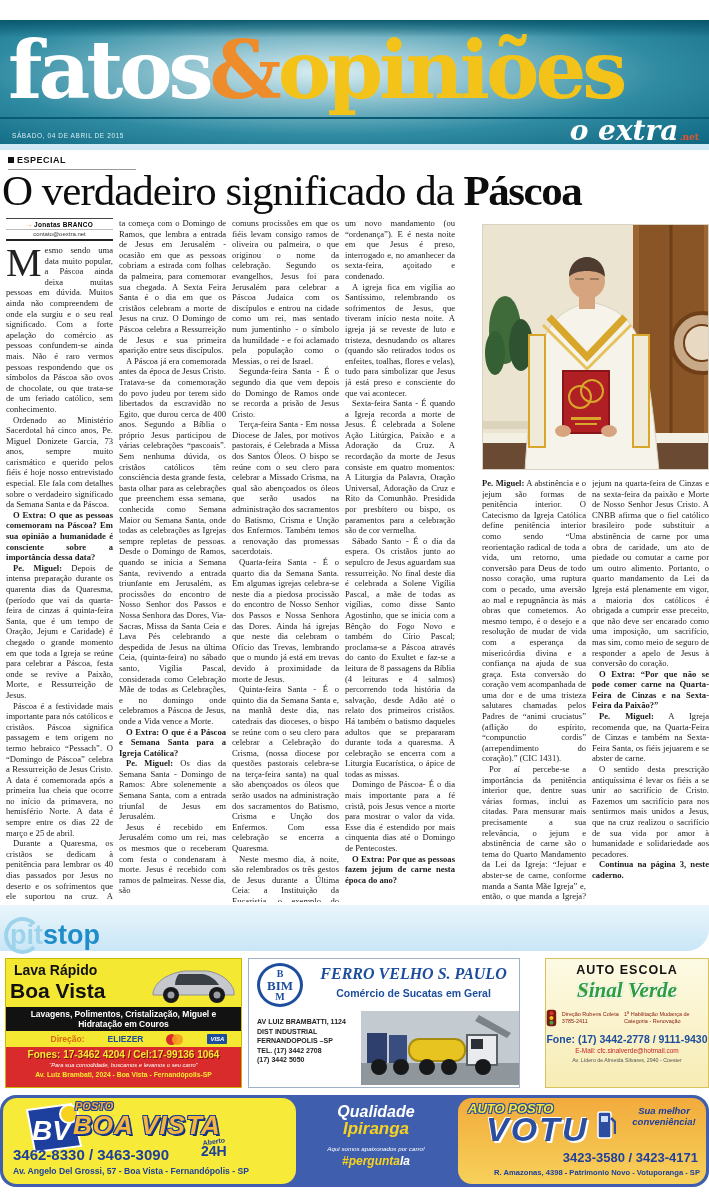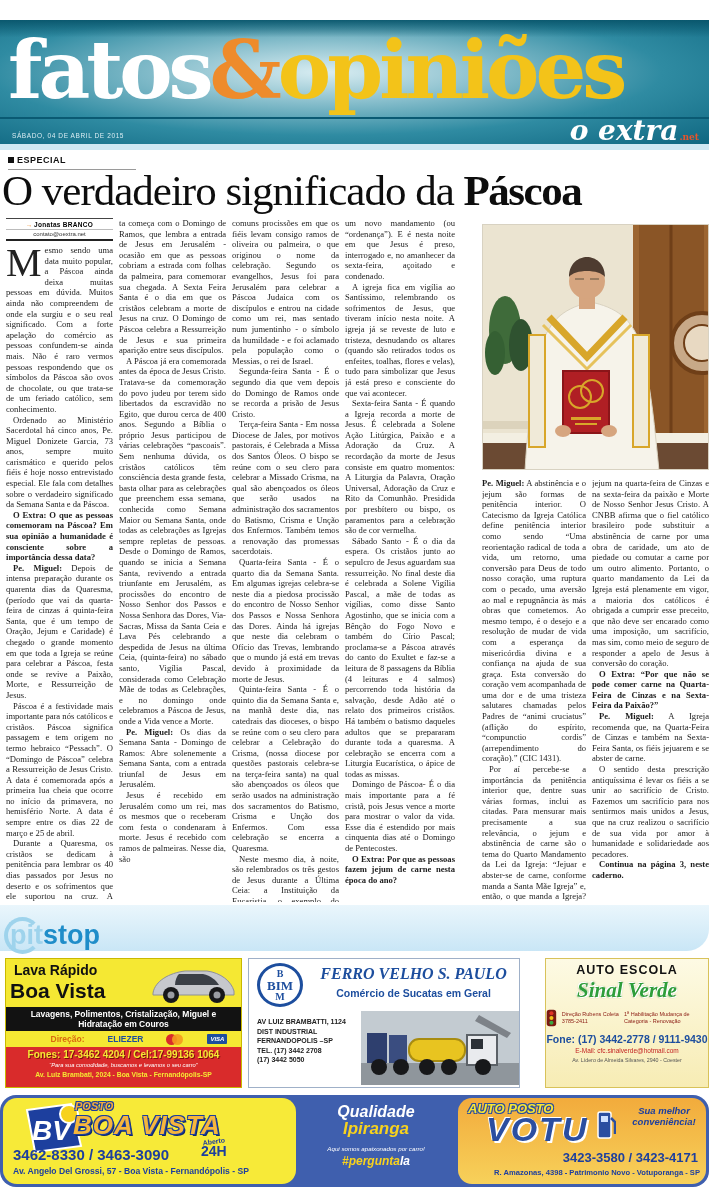--- a/index.html
+++ b/index.html
@@ -183,20 +183,21 @@
     <p>Ordenado ao Ministério Sacerdotal há cinco anos, Pe. Miguel Donizete Garcia, 73 anos, sempre muito carismático e querido pelos fiéis é hoje nosso entrevistado especial. Ele fala com detalhes sobre o verdadeiro significado da Semana Santa e da Páscoa.</p>
     <p class="q">O Extra: O que as pessoas comemoram na Páscoa? Em sua opinião a humanidade é consciente sobre a importância dessa data?</p>
     <p><span class="b">Pe. Miguel:</span><span> Depois de intensa preparação durante os quarenta dias da Quaresma, (período que vai da quarta-feira de cinzas á quinta-feira Santa, que é um tempo de Oração, Jejum e Caridade) é chegado o grande momento em que toda a Igreja se reúne para celebrar a Páscoa, festa onde se revive a Paixão, Morte, e Ressurreição de Jesus.</span></p>
     <p>Páscoa é a festividade mais importante para nós católicos e cristãos. Páscoa significa passagem e tem origem no termo hebraico “Pessach”. O “Domingo de Páscoa” celebra a Ressurreição de Jesus Cristo. A data é comemorada após a primeira lua cheia que ocorre no início da primavera, no hemisfério Norte. A data é sempre entre os dias 22 de março e 25 de abril.</p>
     <p>Durante a Quaresma, os cristãos se dedicam à penitência para lembrar os 40 dias passados por Jesus no deserto e os sofrimentos que ele suportou na cruz. A Semana San-</p>
   </div>
 
   <div class="col c2">
     <p class="ni">ta começa com o Domingo de Ramos, que lembra a entrada de Jesus em Jerusalém - ocasião em que as pessoas cobriam a estrada com folhas da palmeira, para comemorar sua chegada. A Sexta Feira Santa é o dia em que os cristãos celebram a morte de Jesus na cruz. O Domingo de Páscoa celebra a Ressurreição de Jesus e sua primeira aparição entre seus discípulos.</p>
     <p>A Páscoa já era comemorada antes da época de Jesus Cristo. Tratava-se da comemoração do povo judeu por terem sido libertados da escravidão no Egito, que durou cerca de 400 anos. Segundo a Bíblia o próprio Jesus participou de várias celebrações “pascoais”. Sem nenhuma dúvida, os cristãos católicos têm consciência desta grande festa, basta olhar para as celebrações que preenchem essa semana, conhecida como Semana Maior ou Semana Santa, onde todas as celebrações as Igrejas sempre repletas de pessoas. Desde o Domingo de Ramos, quando se inicia a Semana Santa, revivendo a entrada triunfante em Jerusalém, as procissões do encontro de Nosso Senhor dos Passos e Nossa Senhora das Dores, Via-Sacras, Missa da Santa Ceia e Lava Pés celebrando a despedida de Jesus na última Ceia, (quinta-feira) no sábado santo, Vigília Pascal, considerada como Celebração Mãe de todas as Celebrações, e no domingo onde celebramos a Páscoa de Jesus, onde a Vida vence a Morte.</p>
+    <p class="q">O Extra: O que é a Páscoa e Semana Santa para a Igreja Católica?</p>
     <p><span class="b">Pe. Miguel:</span><span> Os dias da Semana Santa - Domingo de Ramos: Abre solenemente a Semana Santa, com a entrada triunfal de Jesus em Jerusalém.</span></p>
     <p>Jesus é recebido em Jerusalém como um rei, mas os mesmos que o receberam com festa o condenaram à morte. Jesus é recebido com ramos de palmeiras. Nesse dia, são</p>
   </div>
 
   <div class="col c3">
     <p class="ni">comuns procissões em que os fiéis levam consigo ramos de oliveira ou palmeira, o que originou o nome da celebração. Segundo os evangelhos, Jesus foi para Jerusalém para celebrar a Páscoa Judaica com os discípulos e entrou na cidade como um rei, mas sentado num jumentinho - o símbolo da humildade - e foi aclamado pela população como o Messias, o rei de Israel.</p>
     <p>Segunda-feira Santa - É o segundo dia que vem depois do Domingo de Ramos onde se recorda a prisão de Jesus Cristo.</p>
     <p>Terça-feira Santa - Em nossa Diocese de Jales, por motivos pastorais, é Celebrada a Missa dos Santos Óleos. O bispo se reúne com o seu clero para celebrar a Missado Crisma, na qual são abençoados os óleos que serão usados na administração dos sacramentos do Batismo, Crisma e Unção dos Enfermos. Também temos a renovação das promessas sacerdotais.</p>
     <p>Quarta-feira Santa - É o quarto dia da Semana Santa. Em algumas igrejas celebra-se neste dia a piedosa procissão do encontro de Nosso Senhor dos Passos e Nossa Senhora das Dores. Ainda há igrejas que neste dia celebram o Ofício das Trevas, lembrando que o mundo já está em trevas devido à proximidade da morte de Jesus.</p>
     <p>Quinta-feira Santa - É o quinto dia da Semana Santa e, na manhã deste dia, nas catedrais das dioceses, o bispo se reúne com o seu clero para celebrar a Celebração do Crisma, (nossa diocese por questões pastorais celebra-se na terça-feira santa) na qual são abençoados os óleos que serão usados na administração dos sacramentos do Batismo, Crisma e Unção dos Enfermos. Com essa celebração se encerra a Quaresma.</p>

